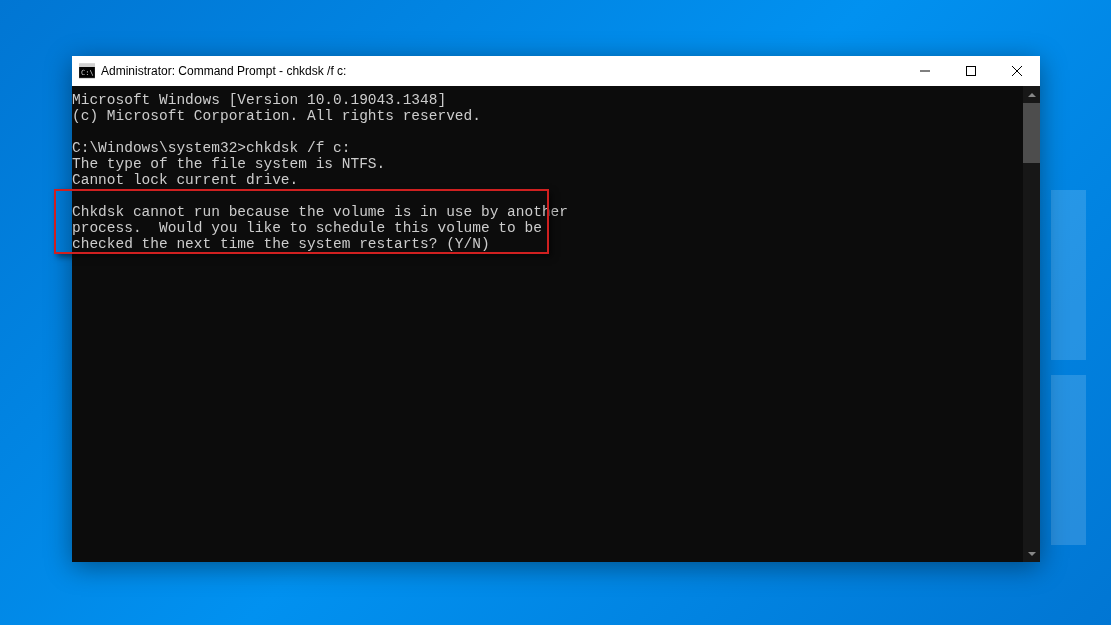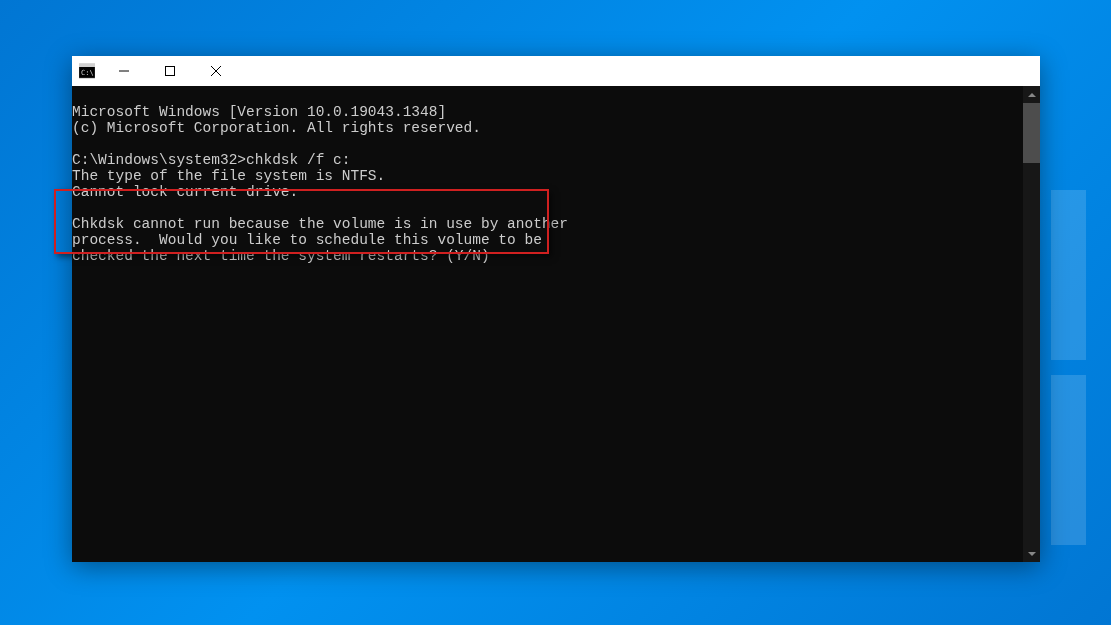--- a/index.html
+++ b/index.html
@@ -67,21 +67,21 @@
     .win-btn svg { stroke: #000; stroke-width: 1; fill: none; }
 
     .terminal-area {
       flex: 1;
       display: flex;
       position: relative;
       background: #0c0c0c;
     }
     .terminal-content {
       flex: 1;
-      padding: 18px 0 0 0;
+      padding: 6px 0 0 0;
       font-family: Consolas, "Courier New", monospace;
       font-size: 14.5px;
       line-height: 16px;
       color: #cccccc;
       white-space: pre;
       overflow: hidden;
     }
     .scrollbar {
       width: 17px;
       background: #171717;
@@ -129,20 +129,21 @@
 <div class="window">
 
   <div class="titlebar">
     <span class="titlebar-icon">
       <svg viewBox="0 0 16 16" width="16" height="16">
         <rect x="0" y="1" width="16" height="14" fill="#000" stroke="#666" stroke-width="0.5"></rect>
         <rect x="0" y="1" width="16" height="3" fill="#d0d0d0"></rect>
         <text x="2" y="12" font-size="7" fill="#ccc" font-family="monospace">C:\</text>
       </svg>
     </span>
+    <span class="titlebar-title">Administrator: Command Prompt - chkdsk  /f c:</span>
     <div class="win-controls">
       <div class="win-btn">
         <svg width="10" height="10" viewBox="0 0 10 10">
             <line x1="0" y1="5" x2="10" y2="5"></line>
           </svg>
       </div>
       <div class="win-btn">
         <svg width="10" height="10" viewBox="0 0 10 10">
             <rect x="0.5" y="0.5" width="9" height="9"></rect>
           </svg>

